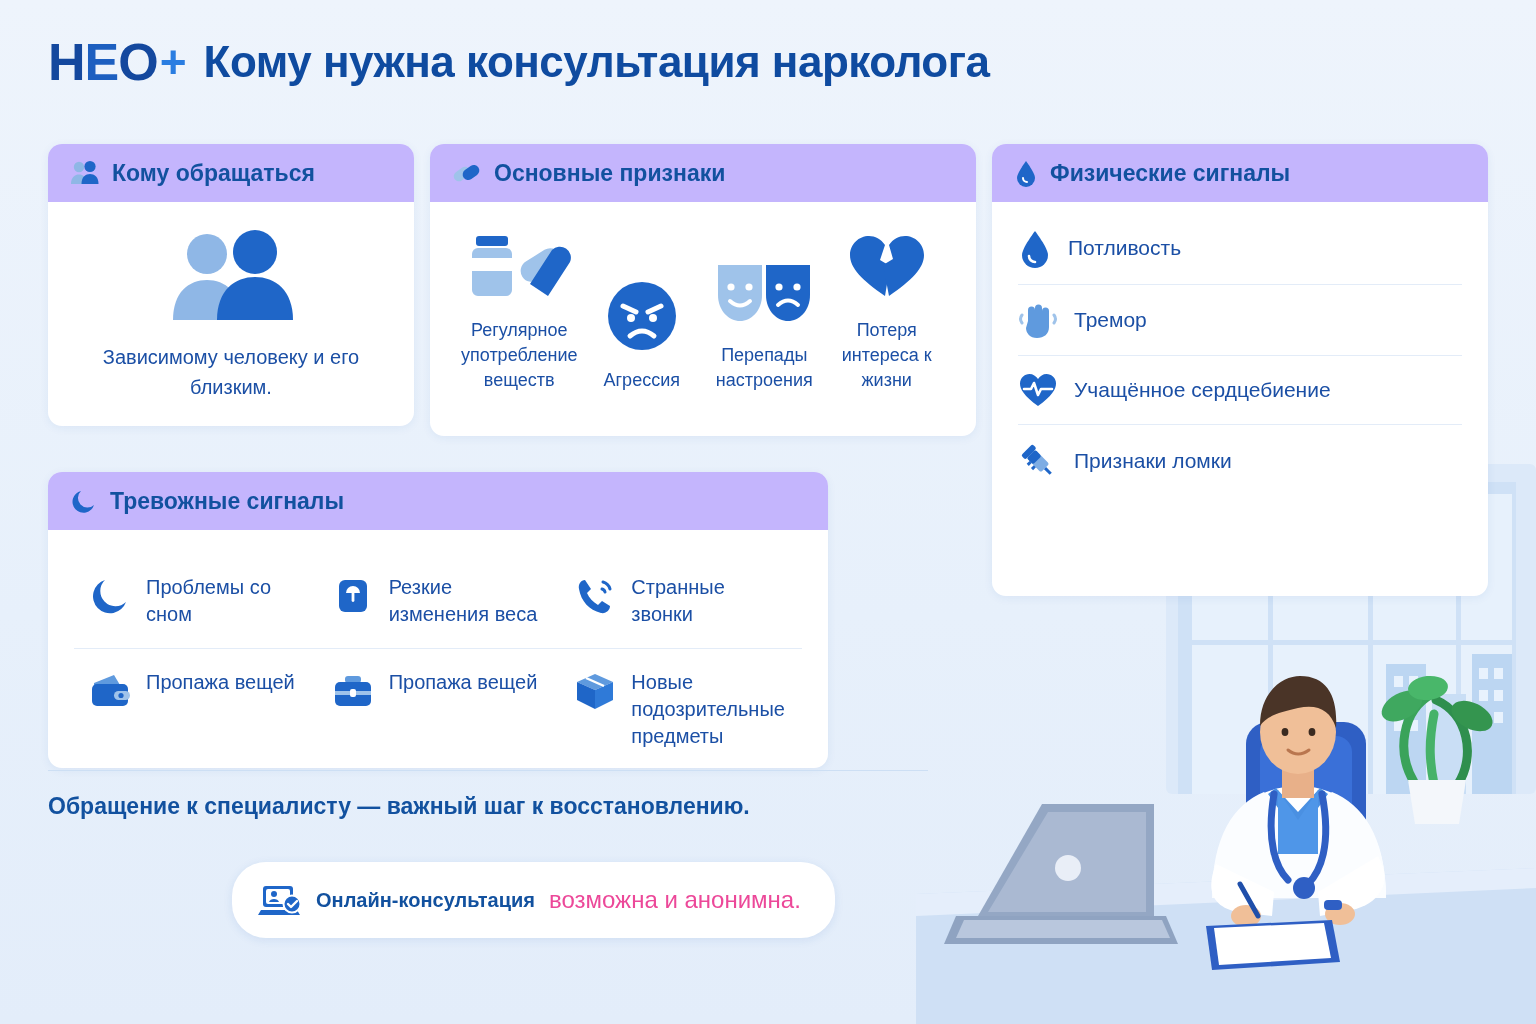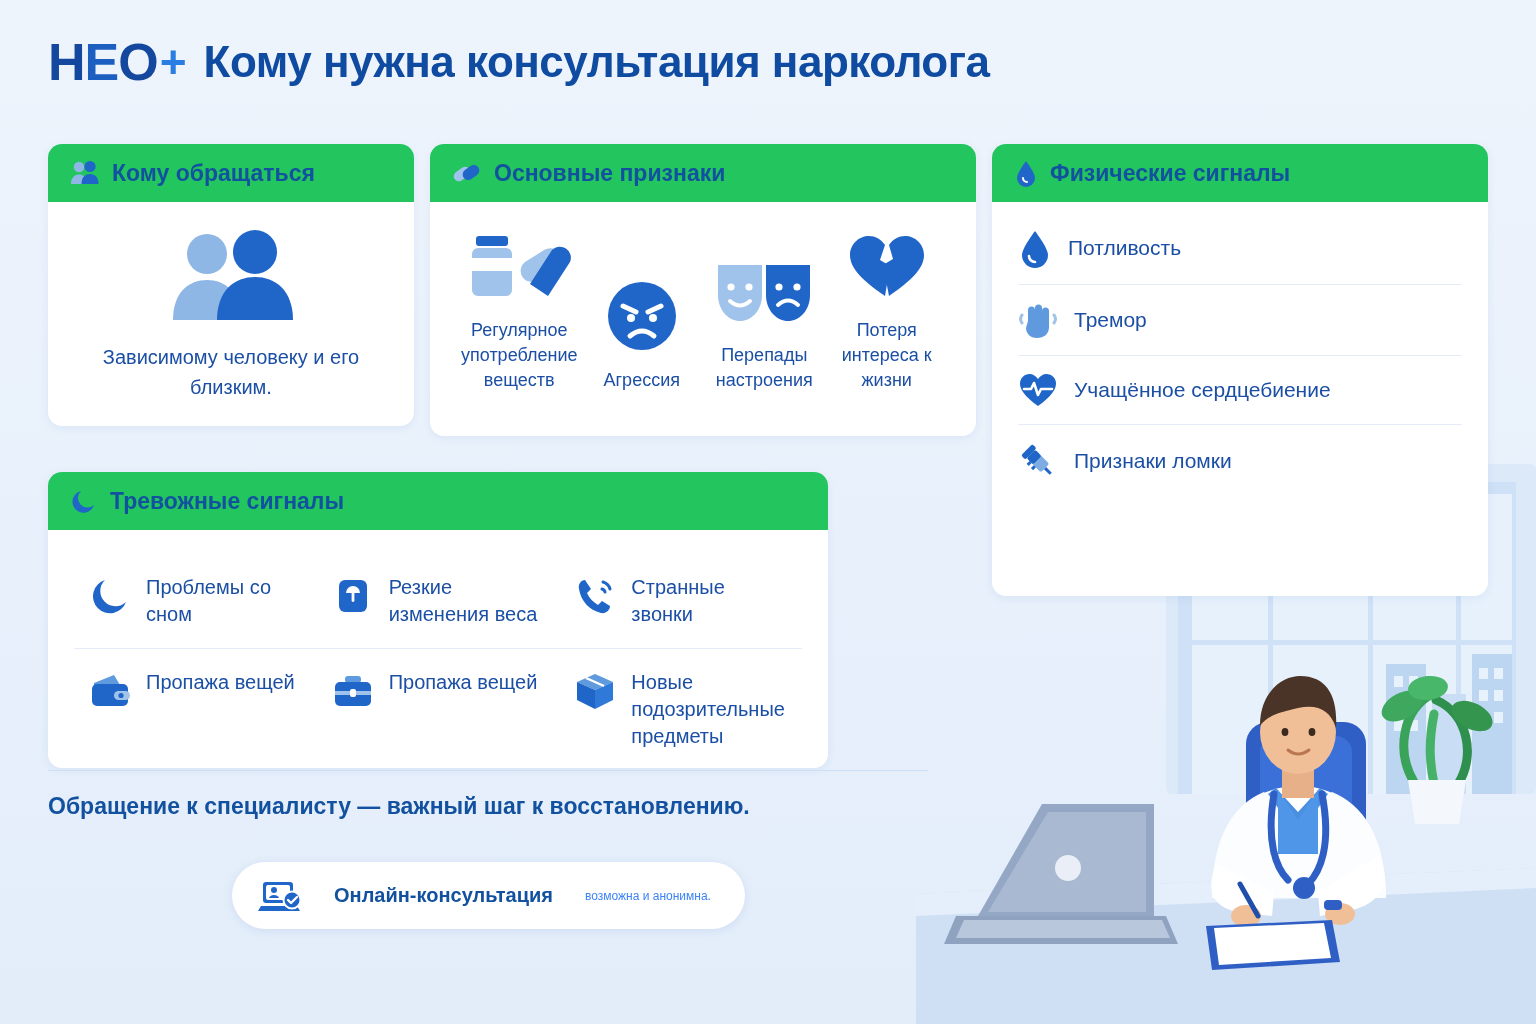--- a/index.html
+++ b/index.html
@@ -37,21 +37,21 @@
 
   
   .card {
     position: absolute;
     background: #ffffff;
     border-radius: 14px;
     box-shadow: 0 2px 10px rgba(26,86,176,0.07);
     overflow: hidden;
   }
   .card-head {
-    background: #22c55e;
+    background: #c4b5fd;
     height: 58px;
     display: flex; align-items: center; gap: 12px;
     padding: 0 22px;
   }
   .card-head .ttl {
     font-size: 23px; font-weight: 700; color: #12519f;
   }
   .card-body { padding: 18px 22px 20px 22px; }
 
   .icon { display: inline-block; line-height: 0; flex: none; }
@@ -117,29 +117,29 @@
     border-top: 1px solid #cddff4;
     padding-top: 22px;
   }
   .footer-note .txt {
     font-size: 23px; font-weight: 700; color: #12519f;
   }
 
   
   .pill {
     position: absolute; left: 232px; top: 862px;
-    height: 67px;
+    height: 76px;
     background: #ffffff;
     border-radius: 34px;
-    display: flex; align-items: center; gap: 32px;
+    display: flex; align-items: center; gap: 14px;
     padding: 0 34px 0 26px;
     box-shadow: 0 2px 10px rgba(26,86,176,0.10);
   }
   .pill .strong { font-size: 20px; font-weight: 700; color: #12519f; }
-  .pill .norm { font-size: 12px; color: #3b82f6; font-weight: 400; }
+  .pill .norm { font-size: 24px; color: #ec4899; font-weight: 400; }
 
   
   #illu {
     position: absolute; right: 0; bottom: 0; width: 620px; height: 560px;
     pointer-events: none;
   }
 </style>
 </head>
 <body>
 

